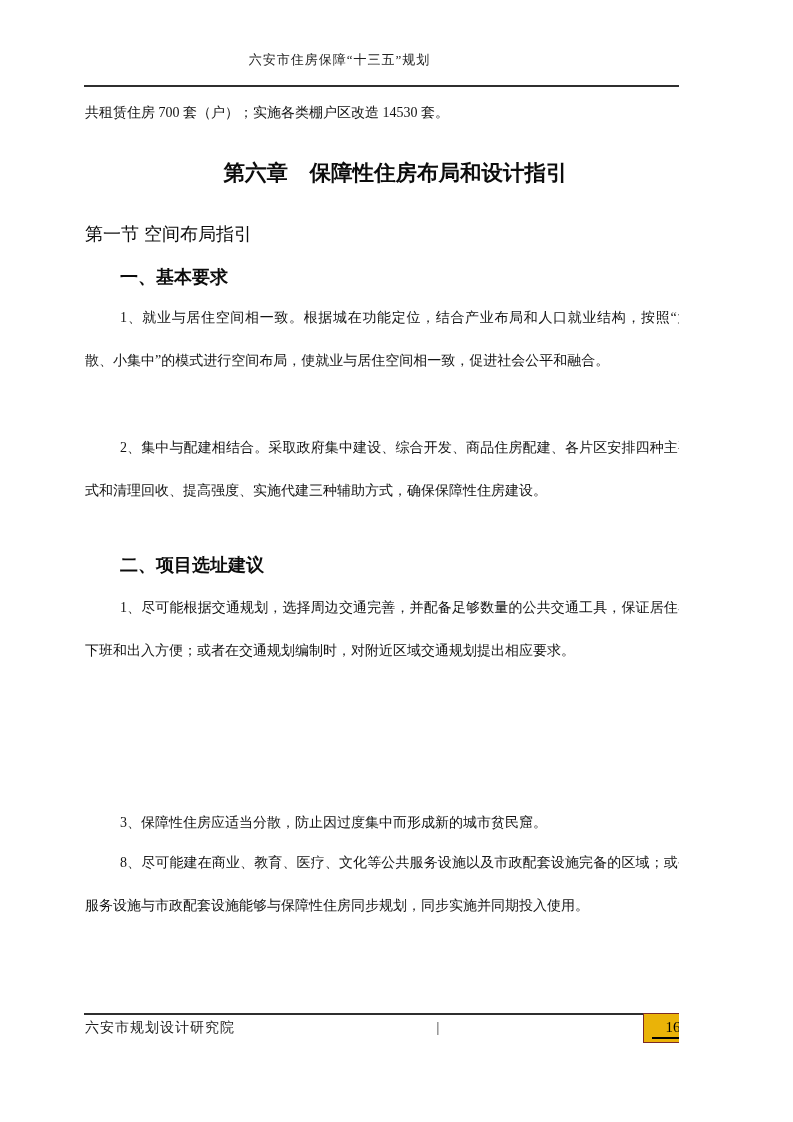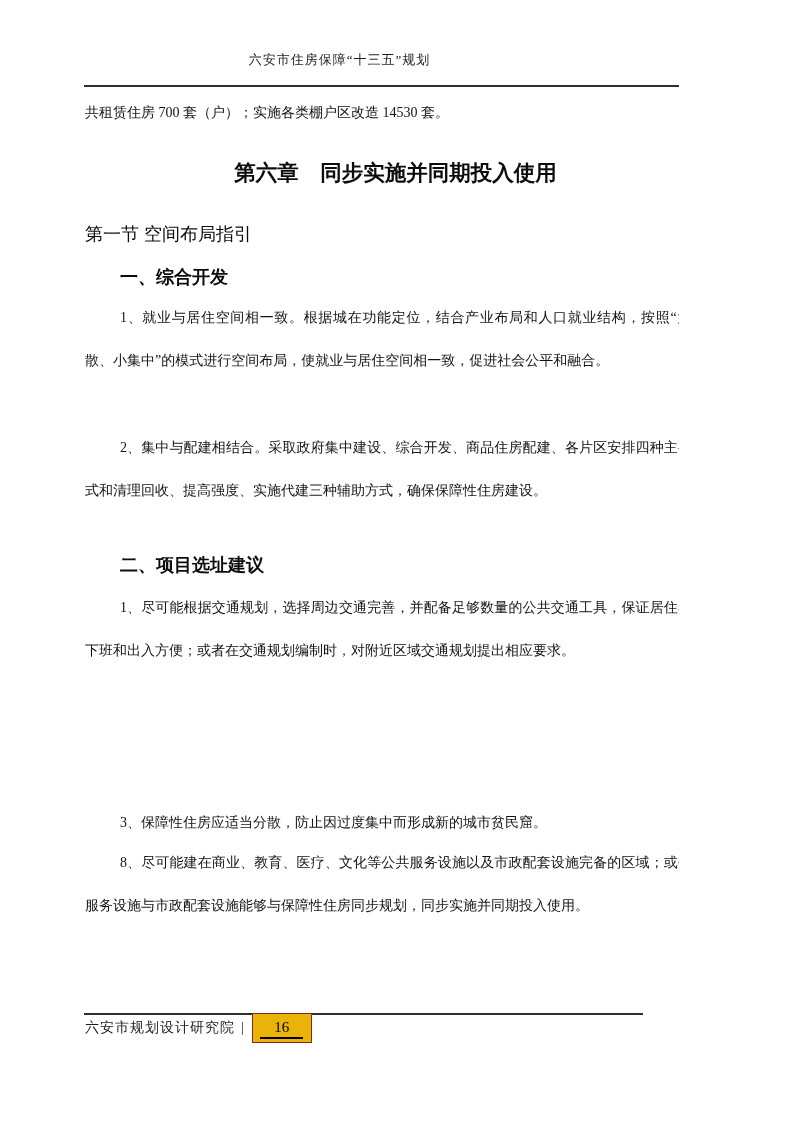--- a/index.html
+++ b/index.html
@@ -76,21 +76,21 @@
     top: 1013px; left: 84px;
     width: 559px; height: 2px;
     background: #2f2f2f;
   }
   .footer {
     position: absolute;
     top: 1013px; left: 85px;
     width: 618px; height: 30px;
     display: flex;
     align-items: center;
-    justify-content: flex-start;
+    justify-content: space-between;
   }
   .footer-org {
     font-size: 14px;
     color: #1e1e1e;
     letter-spacing: 1px;
   }
   .footer-sep {
     font-size: 14px;
     color: #1e1e1e;
     margin: 0 8px 0 6px;
@@ -116,25 +116,25 @@
 <body>
 
 <div class="page">
 
   <div class="header-title">六安市住房保障“十三五”规划</div>
 
   <div class="header-rule"></div>
 
   <div class="blk body-text intro">共租赁住房 700 套（户）；实施各类棚户区改造 14530 套。</div>
 
-  <div class="blk chapter-heading">第六章　同步实施并同期投入使用</div>
+  <div class="blk chapter-heading">第六章　保障性住房布局和设计指引</div>
 
   <div class="blk section-heading">第一节 空间布局指引</div>
 
-  <div class="blk subsection-heading sub1-heading">一、综合开发</div>
+  <div class="blk subsection-heading sub1-heading">一、基本要求</div>
 
   <div class="blk body-text para p-1">1、就业与居住空间相一致。根据城在功能定位，结合产业布局和人口就业结构，按照“大分散、小集中”的模式进行空间布局，使就业与居住空间相一致，促进社会公平和融合。</div>
 
   <div class="blk body-text para p-2">2、集中与配建相结合。采取政府集中建设、综合开发、商品住房配建、各片区安排四种主要方式和清理回收、提高强度、实施代建三种辅助方式，确保保障性住房建设。</div>
 
   <div class="blk subsection-heading sub2-heading">二、项目选址建议</div>
 
   <div class="blk body-text para p-3">1、尽可能根据交通规划，选择周边交通完善，并配备足够数量的公共交通工具，保证居住者上下班和出入方便；或者在交通规划编制时，对附近区域交通规划提出相应要求。</div>
 
 

